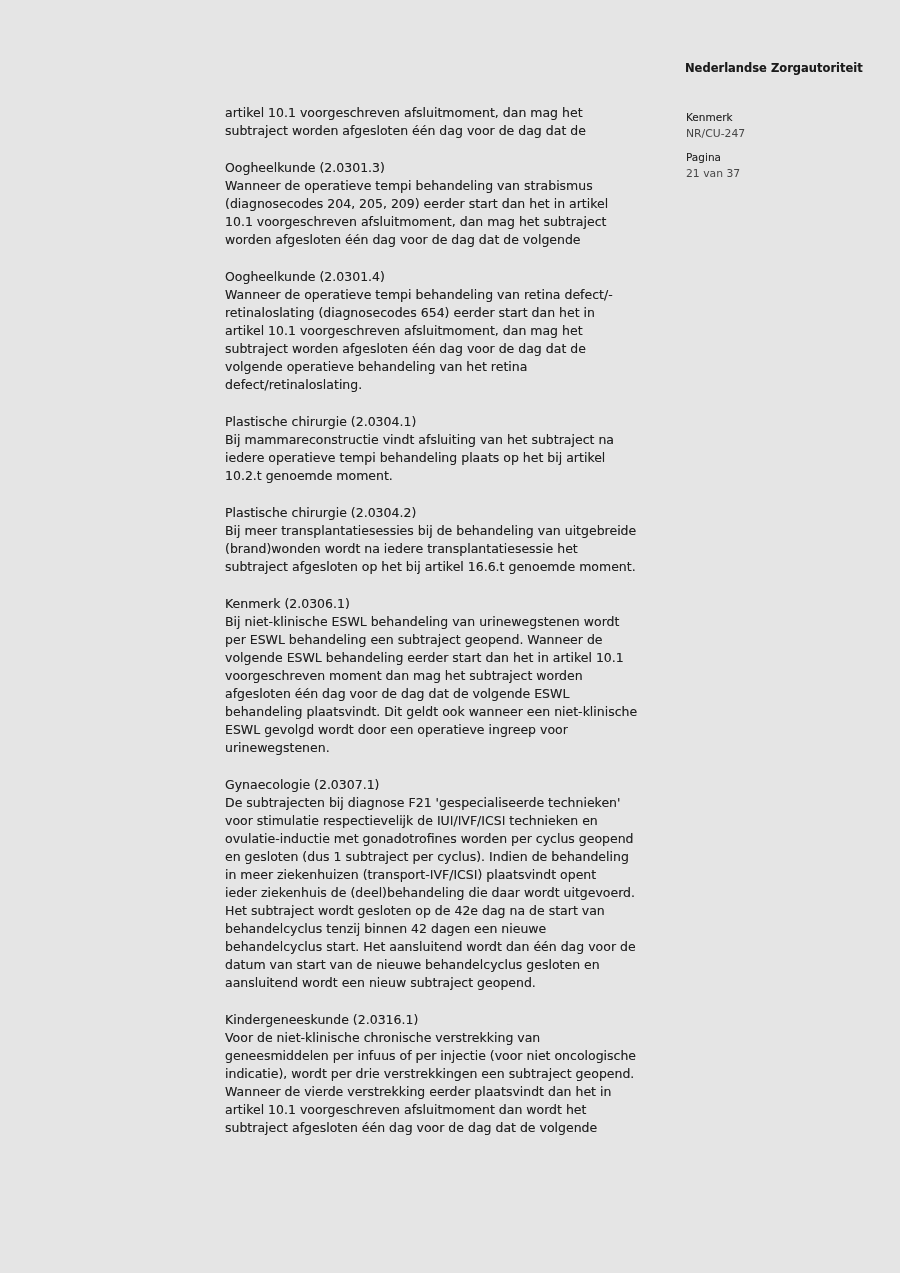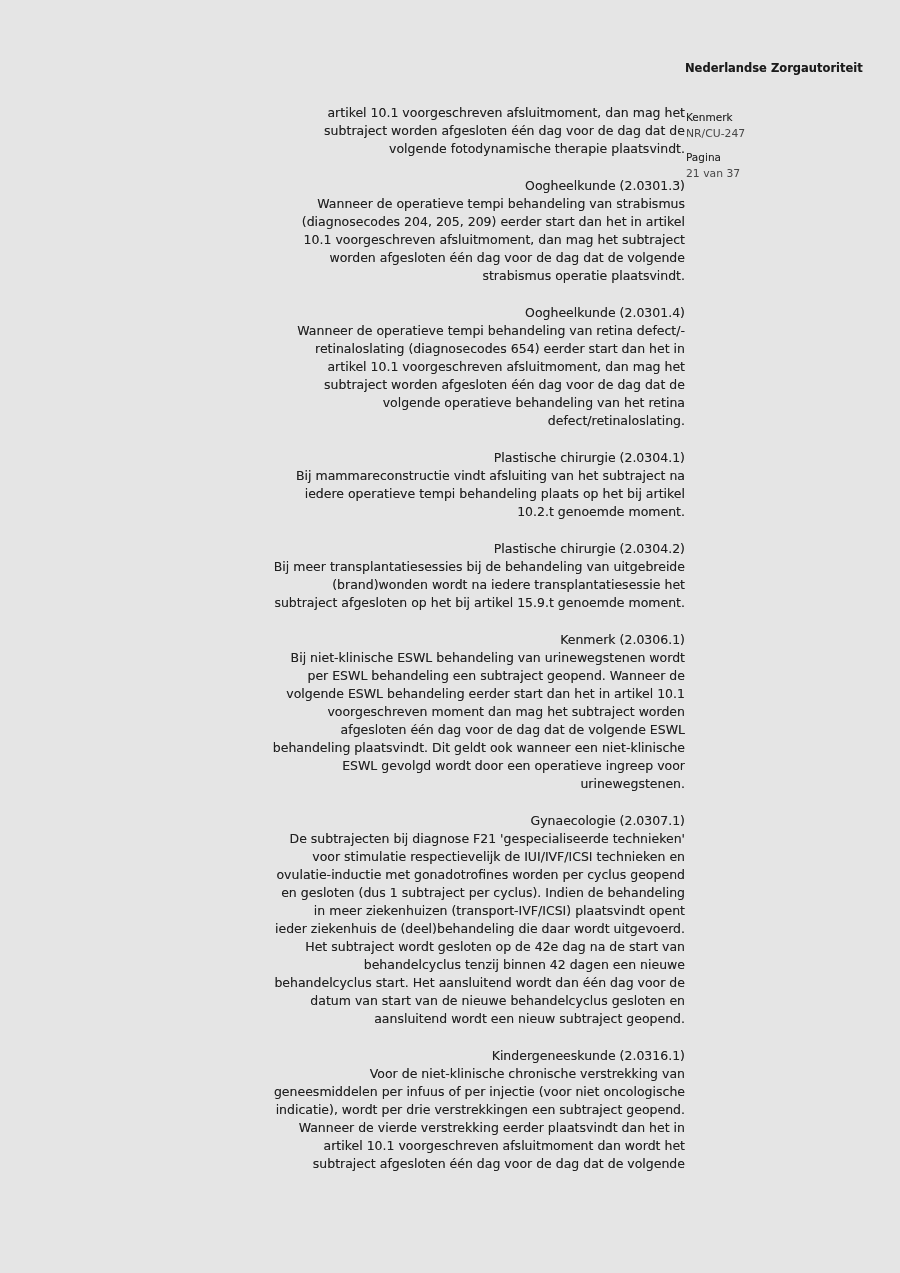--- a/index.html
+++ b/index.html
@@ -39,25 +39,24 @@
   }
   .meta-value {
     font-size: 10.8px;
     line-height: 15px;
     color: #474747;
     white-space: pre;
     margin-top: 1px;
   }
   .content {
     position: absolute;
-    left: 210px;
+    left: 225px;
     top: 104px;
     width: 475px;
     color: #202020;
-    text-align: right;
   }
   .doc-section { margin-bottom: 19px; }
   .doc-section .heading,
   .doc-section .line {
     font-size: 12.5px;
     line-height: 18px;
     white-space: pre;
     color: #202020;
     text-shadow: 0 0 0.45px rgba(40,40,40,0.4);
   }
@@ -78,50 +77,48 @@
       <div class="meta-label">Pagina</div>
       <div class="meta-value">21 van 37</div>
     </div>
   </div>
 
   <div class="content">
       <section class="doc-section">
 
   <div class="line">artikel 10.1 voorgeschreven afsluitmoment, dan mag het</div>
         <div class="line">subtraject worden afgesloten één dag voor de dag dat de</div>
-        <div class="line">volgende fotodynamische therapie plaatsvindt.</div>
       </section>
       <section class="doc-section">
     <div class="heading">Oogheelkunde (2.0301.3)</div>
   <div class="line">Wanneer de operatieve tempi behandeling van strabismus</div>
         <div class="line">(diagnosecodes 204, 205, 209) eerder start dan het in artikel</div>
         <div class="line">10.1 voorgeschreven afsluitmoment, dan mag het subtraject</div>
         <div class="line">worden afgesloten één dag voor de dag dat de volgende</div>
-        <div class="line">strabismus operatie plaatsvindt.</div>
       </section>
       <section class="doc-section">
     <div class="heading">Oogheelkunde (2.0301.4)</div>
   <div class="line">Wanneer de operatieve tempi behandeling van retina defect/-</div>
         <div class="line">retinaloslating (diagnosecodes 654) eerder start dan het in</div>
         <div class="line">artikel 10.1 voorgeschreven afsluitmoment, dan mag het</div>
         <div class="line">subtraject worden afgesloten één dag voor de dag dat de</div>
         <div class="line">volgende operatieve behandeling van het retina</div>
         <div class="line">defect/retinaloslating.</div>
       </section>
       <section class="doc-section">
     <div class="heading">Plastische chirurgie (2.0304.1)</div>
   <div class="line">Bij mammareconstructie vindt afsluiting van het subtraject na</div>
         <div class="line">iedere operatieve tempi behandeling plaats op het bij artikel</div>
         <div class="line">10.2.t genoemde moment.</div>
       </section>
       <section class="doc-section">
     <div class="heading">Plastische chirurgie (2.0304.2)</div>
   <div class="line">Bij meer transplantatiesessies bij de behandeling van uitgebreide</div>
         <div class="line">(brand)wonden wordt na iedere transplantatiesessie het</div>
-        <div class="line">subtraject afgesloten op het bij artikel 15.9.t genoemde moment.</div>
+        <div class="line">subtraject afgesloten op het bij artikel 16.6.t genoemde moment.</div>
       </section>
       <section class="doc-section">
     <div class="heading">Kenmerk (2.0306.1)</div>
   <div class="line">Bij niet-klinische ESWL behandeling van urinewegstenen wordt</div>
         <div class="line">per ESWL behandeling een subtraject geopend. Wanneer de</div>
         <div class="line">volgende ESWL behandeling eerder start dan het in artikel 10.1</div>
         <div class="line">voorgeschreven moment dan mag het subtraject worden</div>
         <div class="line">afgesloten één dag voor de dag dat de volgende ESWL</div>
         <div class="line">behandeling plaatsvindt. Dit geldt ook wanneer een niet-klinische</div>
         <div class="line">ESWL gevolgd wordt door een operatieve ingreep voor</div>

